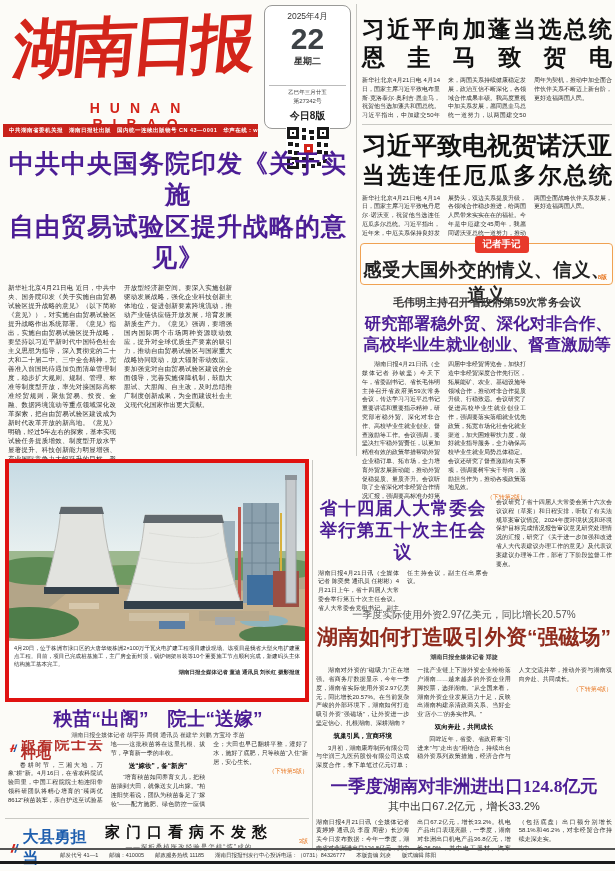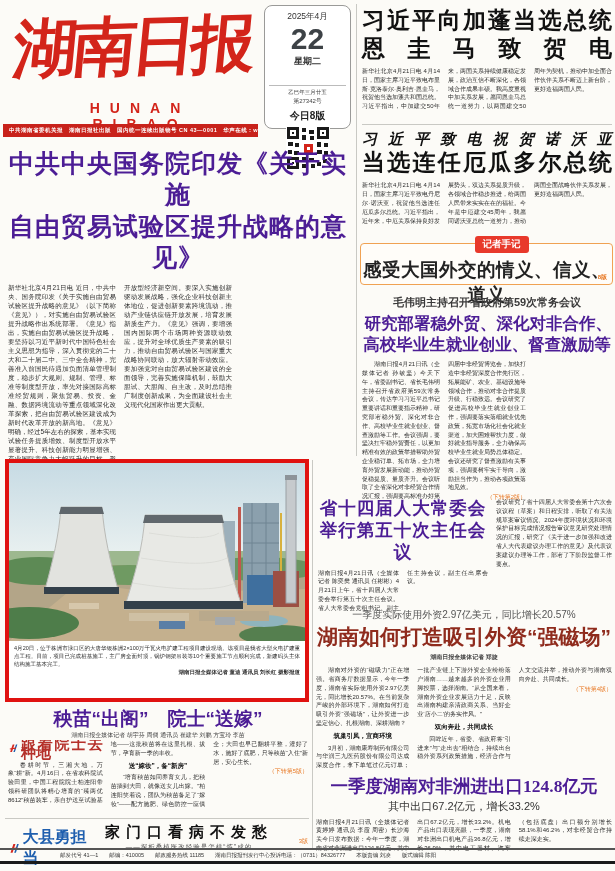--- a/index.html
+++ b/index.html
@@ -147,28 +147,28 @@
         </g>
       <rect x="18" y="18" width="9" height="9" fill="#d3241a"></rect>
         <rect x="21" y="21" width="3" height="3" fill="#fff"></rect>
     </svg>
   </div>
 
   <div class="vrule" style="left:356px; top:4px; height:452px;"></div>
   <div class="vrule" style="left:312px; top:460px; height:388px;"></div>
 
   <div class="abs" style="left:362px; top:6px; width:250px;">
-    <div class="hl-justify" style="font-size:23px;">习近平向加蓬当选总统</div>
+    <div class="hl-justify" style="font-size:23px;margin-top:9px;">习近平向加蓬当选总统</div>
     <div class="hl-justify" style="font-size:23px;">恩圭马致贺电</div>
     <div class="body-3col" style="height:52px; margin-top:5px;">新华社北京4月21日电 4月14日，国家主席习近平致电布里斯·克洛泰尔·奥利吉·恩圭马，祝贺他当选加蓬共和国总统。习近平指出，中加建交50年来，两国关系持续健康稳定发展，政治互信不断深化，各领域合作成果丰硕。我高度重视中加关系发展，愿同恩圭马总统一道努力，以两国建交50周年为契机，推动中加全面合作伙伴关系不断迈上新台阶，更好造福两国人民。</div>
   </div>
   <div class="hrule" style="left:362px; top:124px; width:250px;"></div>
 
   <div class="abs" style="left:362px; top:130px; width:250px;">
-    <div class="hl-justify" style="font-size:15px;font-style:italic;">习近平致电祝贺诺沃亚</div>
+    <div class="hl-justify" style="font-size:25px;">习近平致电祝贺诺沃亚</div>
     <div class="hl-justify" style="font-size:23px;">当选连任厄瓜多尔总统</div>
     <div class="body-3col" style="height:48px; margin-top:5px;">新华社北京4月21日电 4月14日，国家主席习近平致电丹尼尔·诺沃亚，祝贺他当选连任厄瓜多尔总统。习近平指出，近年来，中厄关系保持良好发展势头，双边关系提质升级，各领域合作稳步推进，给两国人民带来实实在在的福祉。今年是中厄建交45周年，我愿同诺沃亚总统一道努力，推动两国全面战略伙伴关系发展，更好造福两国人民。</div>
   </div>
 
   <div class="notebook" style="left:360px; top:243px; width:253px; height:42px;">
     <div class="nb-tag">记者手记</div>
     <div class="nb-title">感受大国外交的情义、信义、道义</div>
     <div class="nb-ref">8版</div>
   </div>
 

